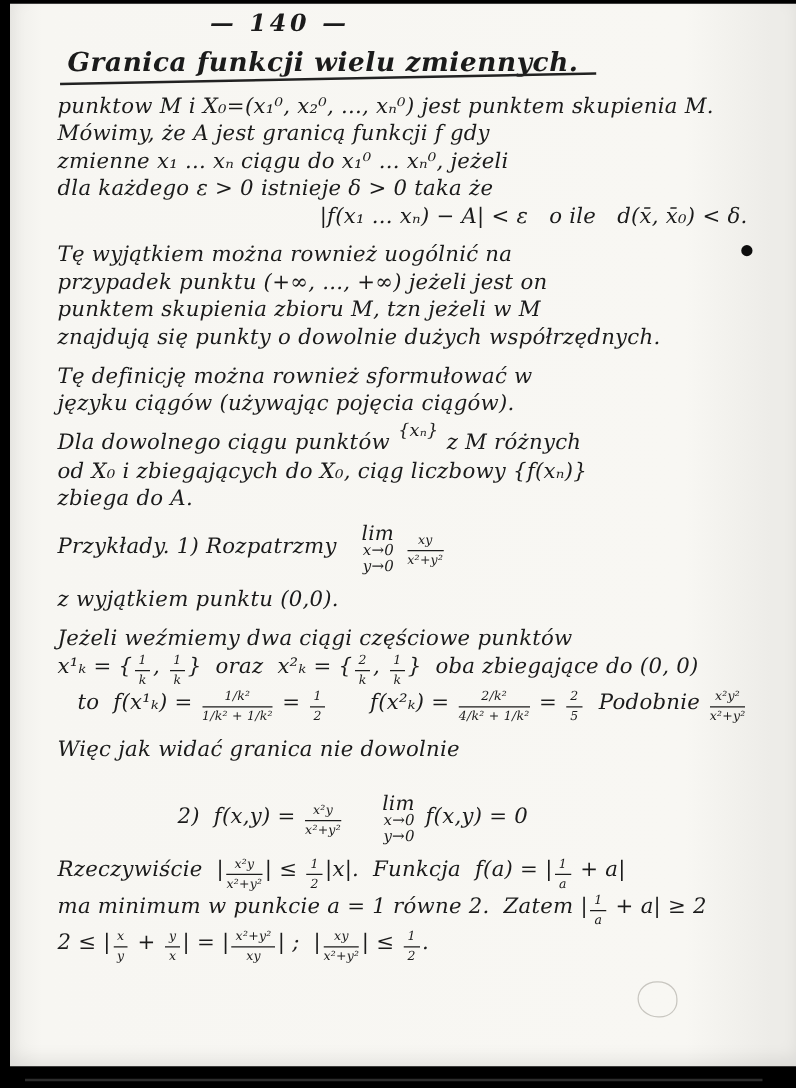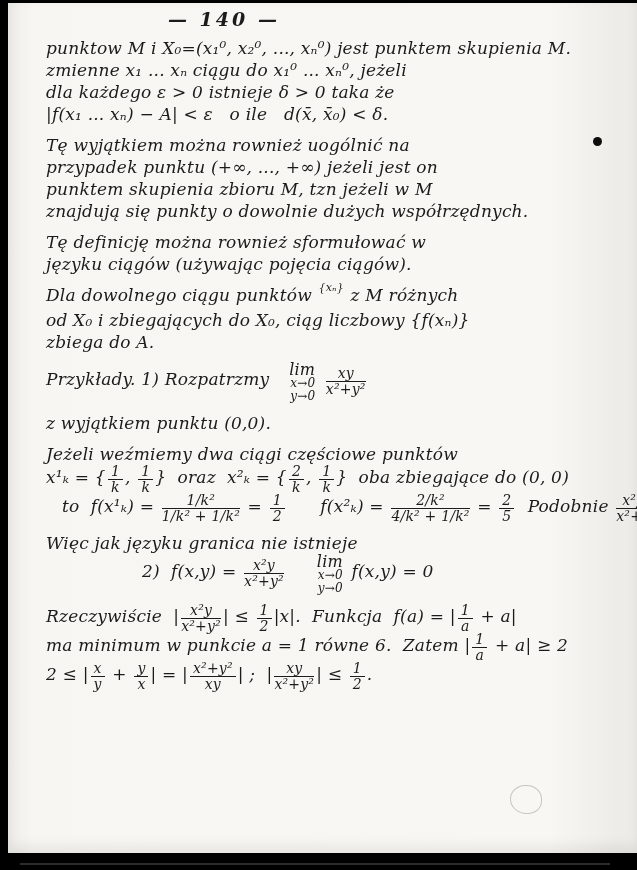--- a/index.html
+++ b/index.html
@@ -29,55 +29,59 @@
   }
   .doc-title .underline{
     position:absolute;left:-6px;right:-14px;bottom:-2px;height:2px;
     background:#222;transform:rotate(-1.1deg);
   }
   .para{margin-bottom:9px;}
   .line{
     position:relative;min-height:22px;line-height:22px;
     font-size:17px;white-space:pre;letter-spacing:0.2px;
   }
-  .line.center{text-align:left;}
+  .line.center{text-align:right;}
   .frac{
     display:inline-block;vertical-align:-9px;text-align:center;
-    font-size:14px;line-height:13px;margin:0 2px;
+    font-size:10px;line-height:13px;margin:0 2px;
   }
   .frac .num{display:block;border-bottom:1.4px solid #1b1b1b;padding:0 3px 1px;}
   .frac .den{display:block;padding-top:1px;}
   .lim{
     display:inline-block;vertical-align:-15px;text-align:right;
     line-height:13px;margin:0 3px;
   }
   .lim .limword{display:block;font-size:16px;line-height:15px;}
   .lim .under{display:block;font-size:12px;line-height:13px;}
   .ins{
-    display:inline-block;font-size:11px;transform:translateY(-10px);
+    display:inline-block;font-size:14px;transform:translateY(-10px);
     margin:0 1px;
   }
   .dot{
     position:absolute;right:-4px;top:3px;width:9px;height:9px;
     border-radius:50%;background:#0d0d0d;
   }
   .pencil-circle{
     position:absolute;left:502px;top:782px;width:30px;height:27px;
     border:1px solid #c8c6c0;border-radius:50% 50% 46% 54%;
   }
 </style>
 </head>
 <body>
 
 <div class="paper">
   <div class="content">
     <div class="page-number">— 140 —</div>
+    <div>
+      <div class="doc-title"><span>Granica funkcji wielu zmiennych.</span><span class="underline"></span></div>
+    </div>
     <div id="doc-body">
         <div class="para">
           <div class="line"><span>punktow M i X₀=(x₁⁰, x₂⁰, ..., xₙ⁰) jest punktem skupienia M.</span></div>
+          <div class="line"><span>Mówimy, że A jest granicą funkcji f gdy</span></div>
           <div class="line"><span>zmienne x₁ ... xₙ ciągu do x₁⁰ ... xₙ⁰, jeżeli</span></div>
           <div class="line"><span>dla każdego ε &gt; 0 istnieje δ &gt; 0 taka że</span></div>
           <div class="line center"><span>|f(x₁ ... xₙ) − A| &lt; ε   o ile   d(x̄, x̄₀) &lt; δ.</span></div>
         </div>
         <div class="para">
           <div class="line"><span>Tę wyjątkiem można rownież uogólnić na</span><span class="dot"></span></div>
           <div class="line"><span>przypadek punktu (+∞, ..., +∞) jeżeli jest on</span></div>
           <div class="line"><span>punktem skupienia zbioru M, tzn jeżeli w M</span></div>
           <div class="line"><span>znajdują się punkty o dowolnie dużych współrzędnych.</span></div>
         </div>
@@ -95,25 +99,25 @@
         </div>
         <div class="para">
           <div class="line"><span>z wyjątkiem punktu (0,0).</span></div>
         </div>
         <div class="para">
           <div class="line"><span>Jeżeli weźmiemy dwa ciągi częściowe punktów</span></div>
           <div class="line"><span>x¹ₖ = {</span><span class="frac"><span class="num">1</span><span class="den">k</span></span><span>, </span><span class="frac"><span class="num">1</span><span class="den">k</span></span><span>}  oraz  x²ₖ = {</span><span class="frac"><span class="num">2</span><span class="den">k</span></span><span>, </span><span class="frac"><span class="num">1</span><span class="den">k</span></span><span>}  oba zbiegające do (0, 0)</span></div>
           <div class="line" style="margin-left: 16px;"><span>to  f(x¹ₖ) = </span><span class="frac"><span class="num">1/k²</span><span class="den">1/k² + 1/k²</span></span><span> = </span><span class="frac"><span class="num">1</span><span class="den">2</span></span><span>      f(x²ₖ) = </span><span class="frac"><span class="num">2/k²</span><span class="den">4/k² + 1/k²</span></span><span> = </span><span class="frac"><span class="num">2</span><span class="den">5</span></span><span>  Podobnie </span><span class="frac"><span class="num">x²y²</span><span class="den">x²+y²</span></span></div>
         </div>
         <div class="para">
-          <div class="line"><span>Więc jak języku granica nie istnieje</span></div>
-          <div class="line" style="margin-left: 96px;"><span>2)  f(x,y) = </span><span class="frac"><span class="num">x²y</span><span class="den">x²+y²</span></span><span>     </span><span class="lim"><span class="limword">lim</span><span class="under">x→0</span><span class="under">y→0</span></span><span> f(x,y) = 0</span></div>
+          <div class="line"><span>Więc jak widać granica nie dowolnie</span></div>
+          <div class="line" style="margin-left: 96px; margin-top: 24px;"><span>2)  f(x,y) = </span><span class="frac"><span class="num">x²y</span><span class="den">x²+y²</span></span><span>     </span><span class="lim"><span class="limword">lim</span><span class="under">x→0</span><span class="under">y→0</span></span><span> f(x,y) = 0</span></div>
         </div>
         <div class="para">
           <div class="line"><span>Rzeczywiście  |</span><span class="frac"><span class="num">x²y</span><span class="den">x²+y²</span></span><span>| ≤ </span><span class="frac"><span class="num">1</span><span class="den">2</span></span><span>|x|.  Funkcja  f(a) = |</span><span class="frac"><span class="num">1</span><span class="den">a</span></span><span> + a|</span></div>
-          <div class="line"><span>ma minimum w punkcie a = 1 równe 6.  Zatem |</span><span class="frac"><span class="num">1</span><span class="den">a</span></span><span> + a| ≥ 2</span></div>
+          <div class="line"><span>ma minimum w punkcie a = 1 równe 2.  Zatem |</span><span class="frac"><span class="num">1</span><span class="den">a</span></span><span> + a| ≥ 2</span></div>
           <div class="line"><span>2 ≤ |</span><span class="frac"><span class="num">x</span><span class="den">y</span></span><span> + </span><span class="frac"><span class="num">y</span><span class="den">x</span></span><span>| = |</span><span class="frac"><span class="num">x²+y²</span><span class="den">xy</span></span><span>| ;  |</span><span class="frac"><span class="num">xy</span><span class="den">x²+y²</span></span><span>| ≤ </span><span class="frac"><span class="num">1</span><span class="den">2</span></span><span>.</span></div>
         </div>
       </div>
   </div>
   <div class="pencil-circle"></div>
 </div>
 <div class="bottom-streak"></div>
 
 </body></html>

